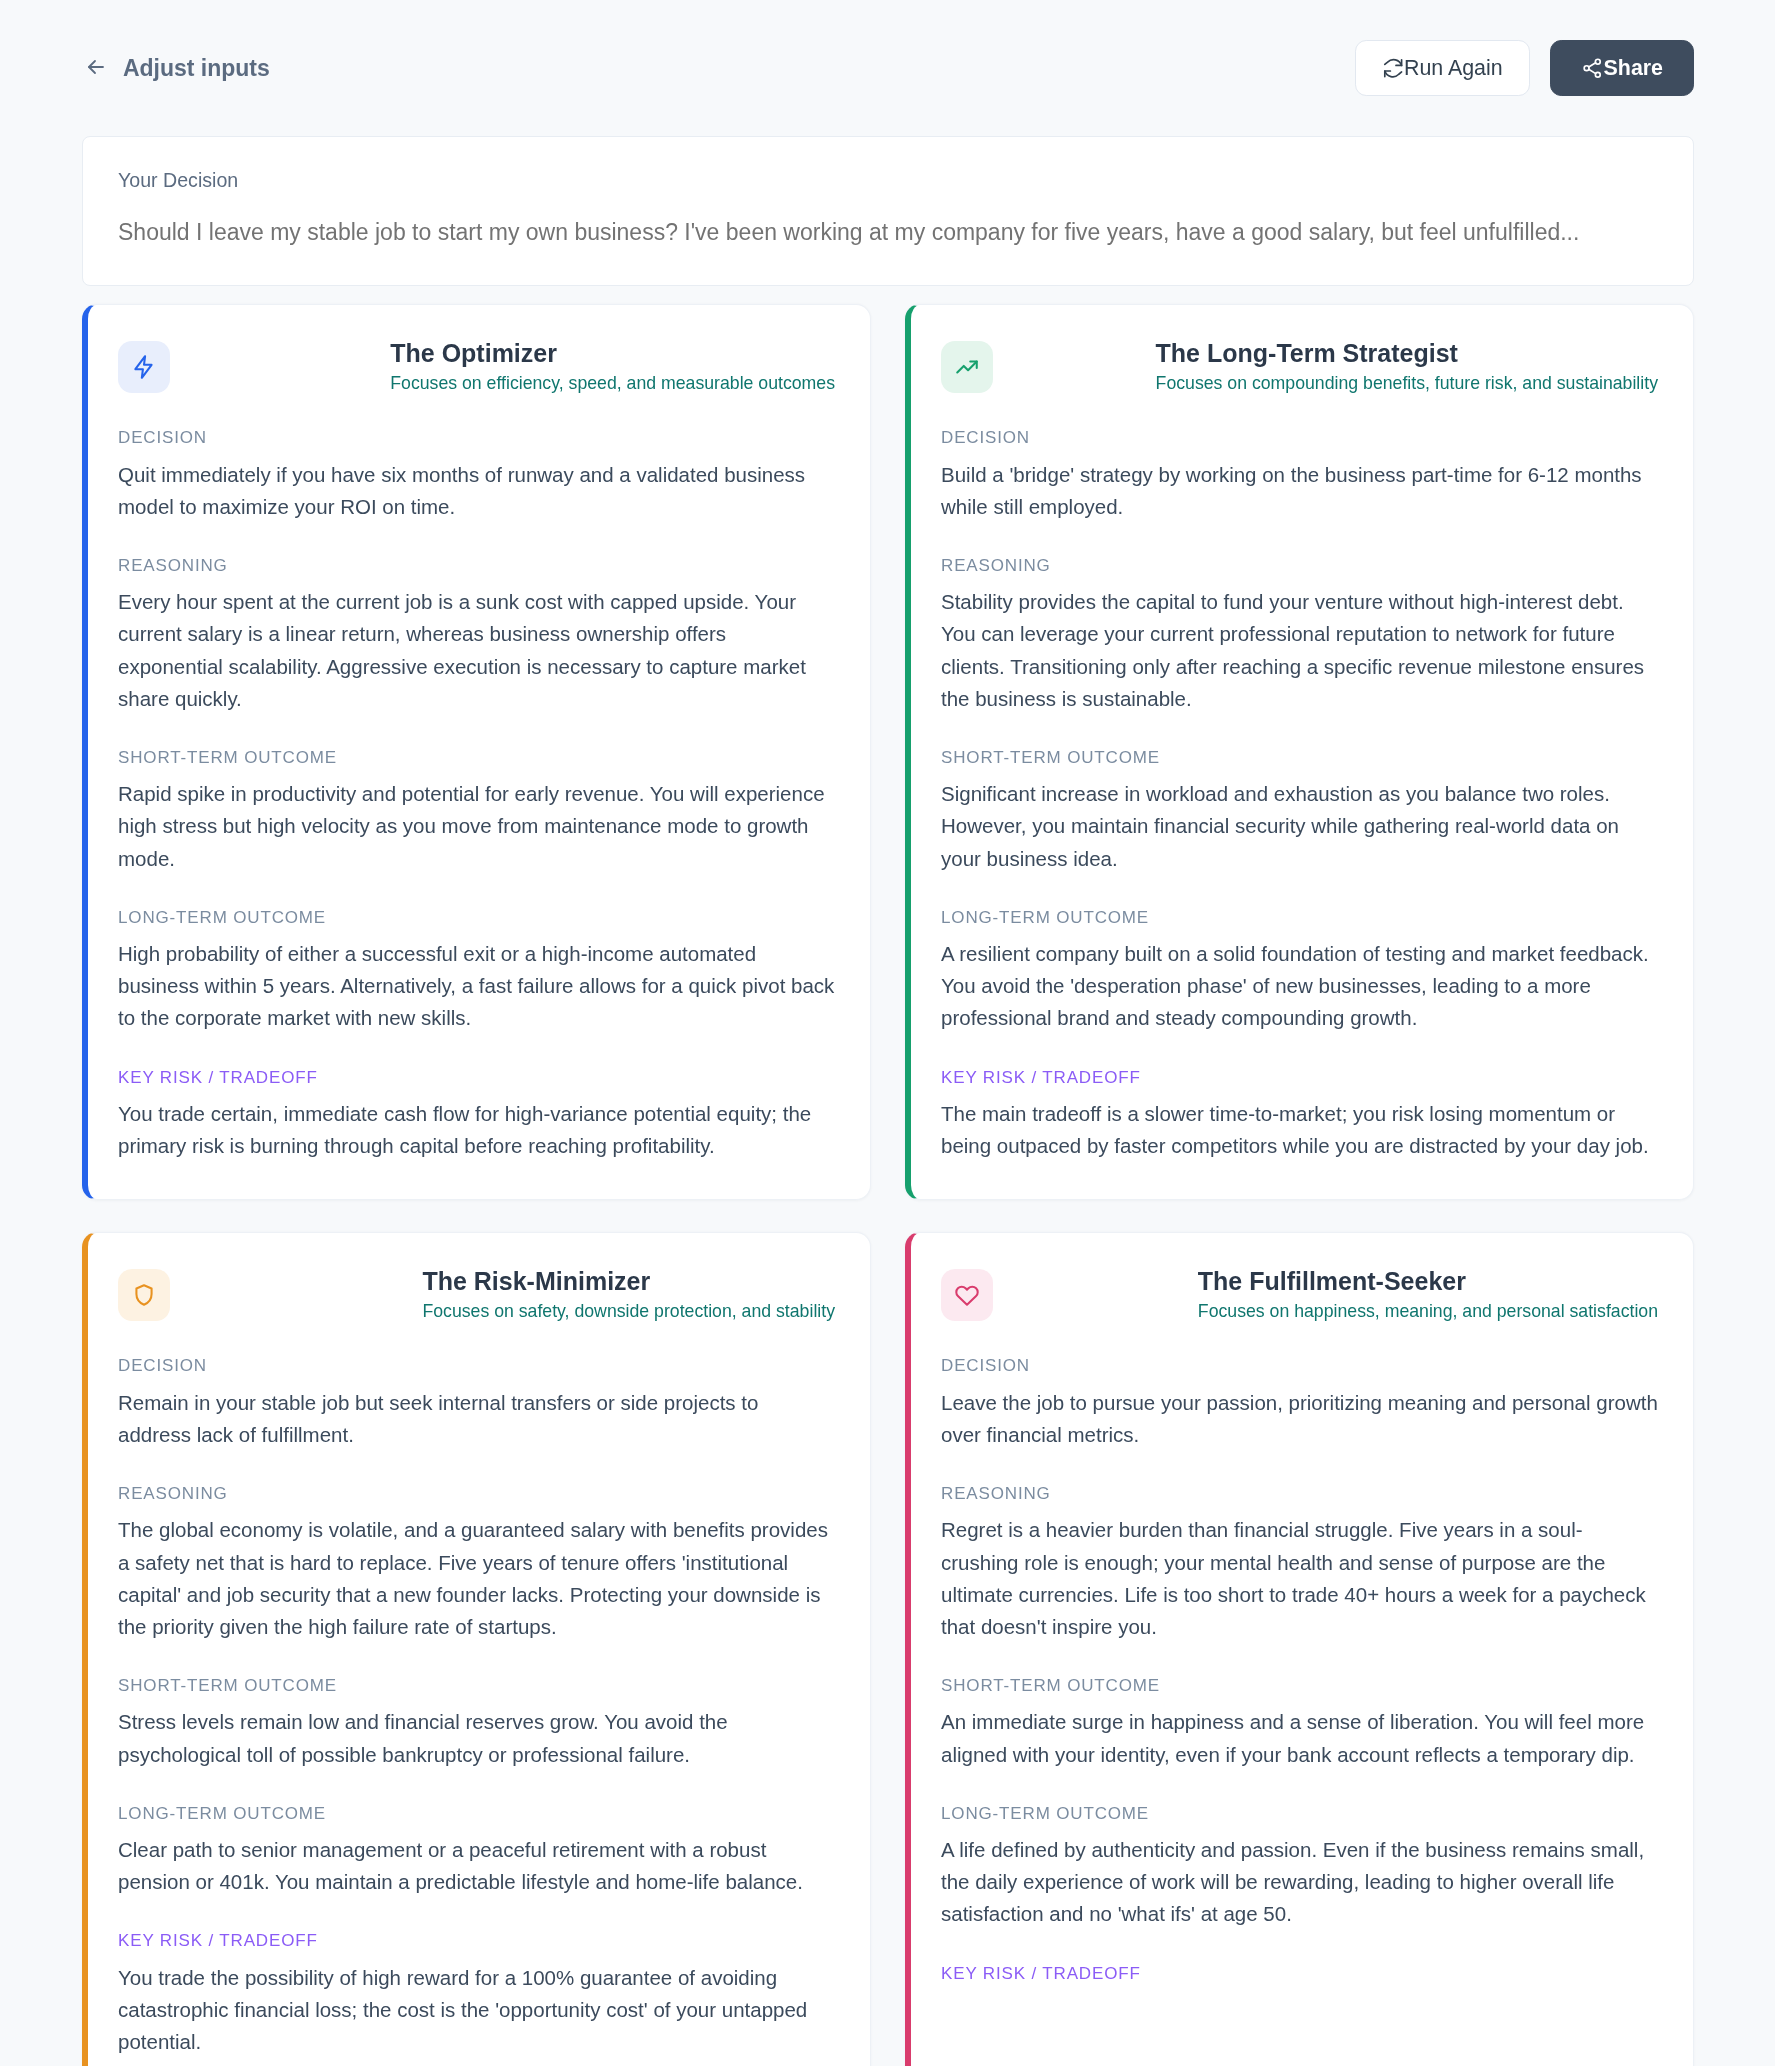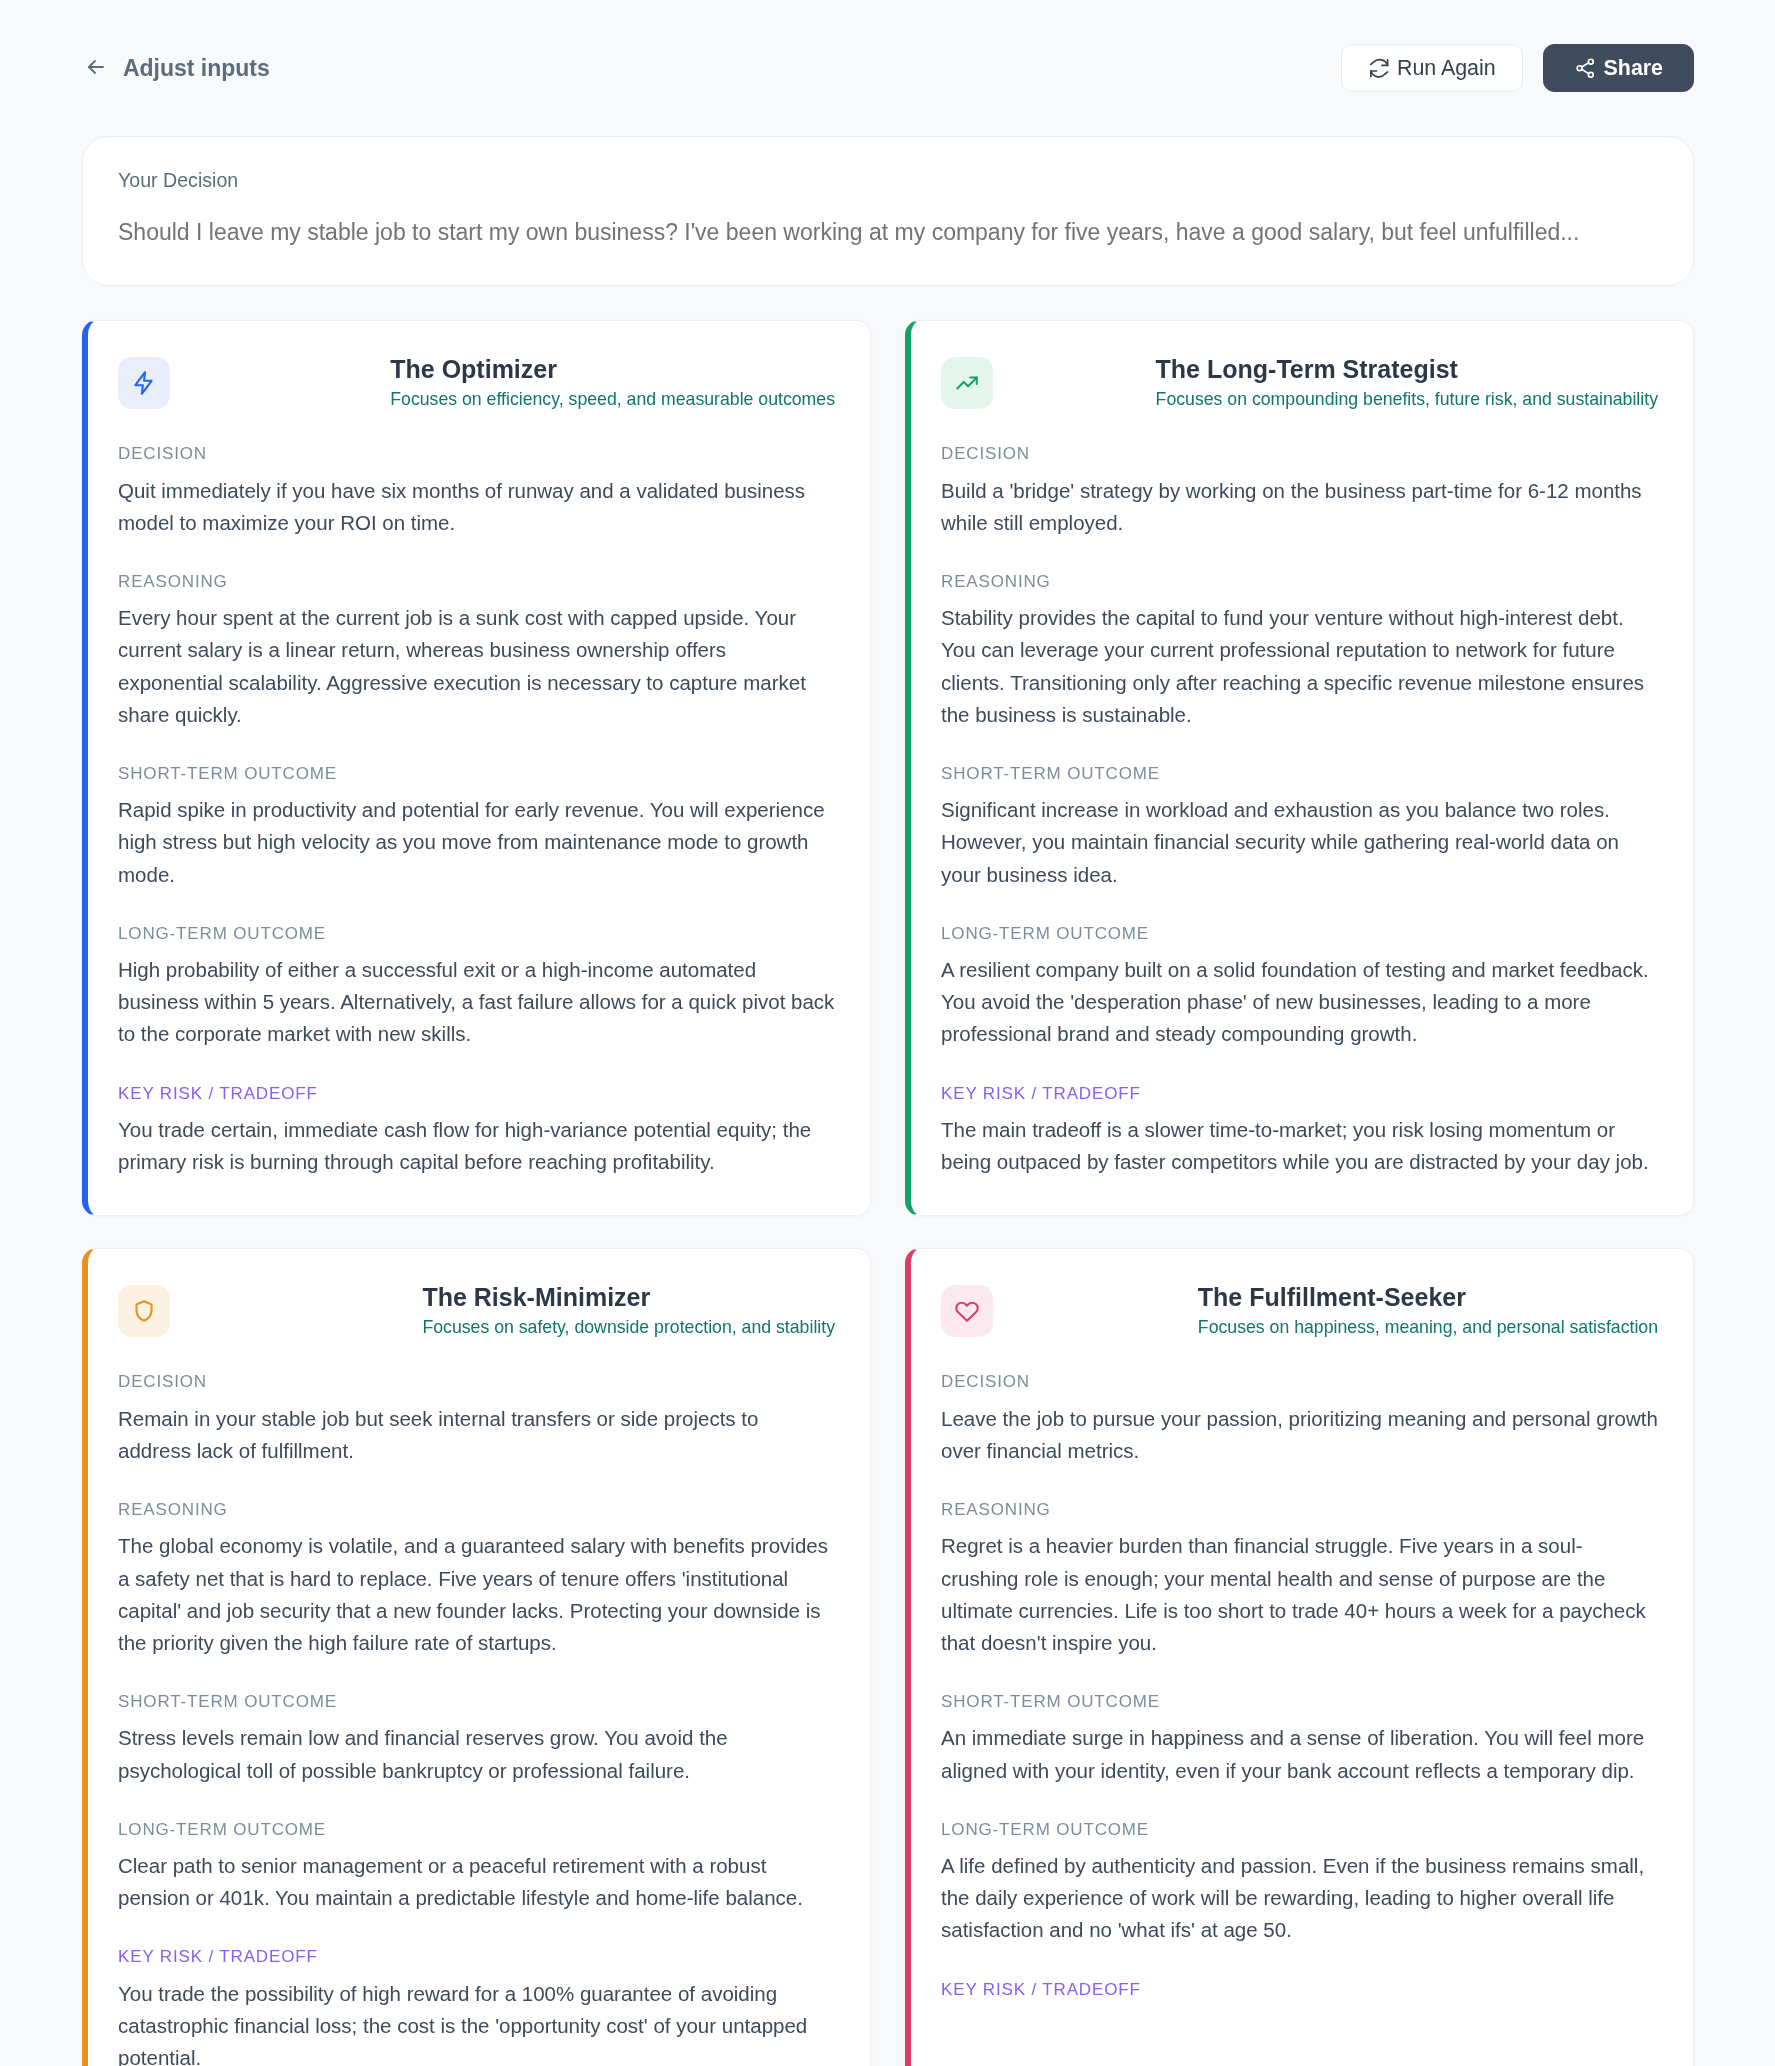--- a/index.html
+++ b/index.html
@@ -39,49 +39,49 @@
     padding: 3.7px 1.9px;
     font-weight: bold;
   }
   .back-link .arrow-ico { display: block; width: 24px; height: 24px; }
 
   .topbar-actions { display: flex; align-items: center; gap: 20.5px; }
 
   .btn {
     display: flex;
     align-items: center;
-    gap: 7px;
+    gap: 0;
     font-family: inherit;
     font-size: 21.4px;
     border-radius: 11.2px;
     cursor: pointer;
-    height: 48px;
+    height: 56px;
     padding: 0 26px;
   }
   .btn-secondary {
     background: #ffffff;
     border: 0.9px solid #e2e8f0;
     color: #33414f;
   }
   .btn-primary {
     background: #3e4c5e;
     border: 0.9px solid #3e4c5e;
     color: #ffffff;
     padding: 0 30px;
     font-weight: bold;
   }
   .btn svg { display: block; }
 
   
   .decision-panel {
     background: #ffffff;
     border: 0.9px solid #e8edf3;
-    border-radius: 26px;
+    border-radius: 8px;
     padding: 32px 35px 37px 35px;
-    margin-bottom: 34px;
+    margin-bottom: 18px;
   }
   .decision-label {
     font-size: 19.6px;
     color: #5b6b80;
     margin-bottom: 24px;
   }
   .decision-text {
     font-size: 23px;
     color: #737373;
     line-height: 1.4;

